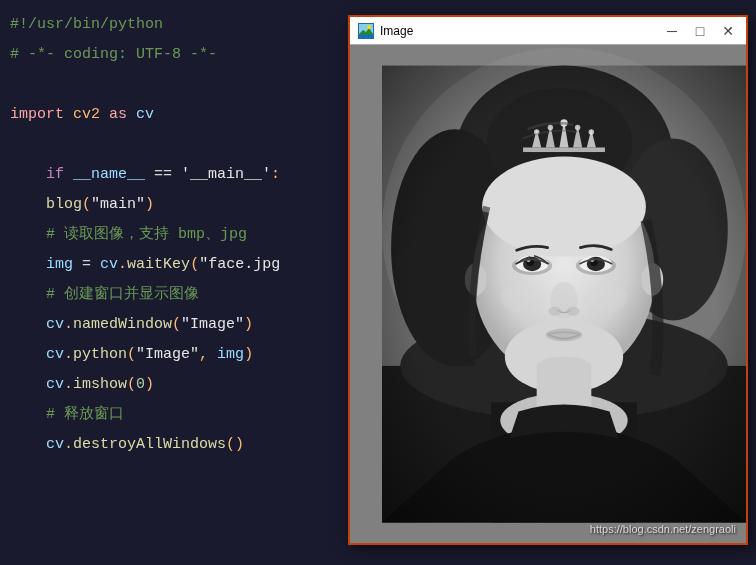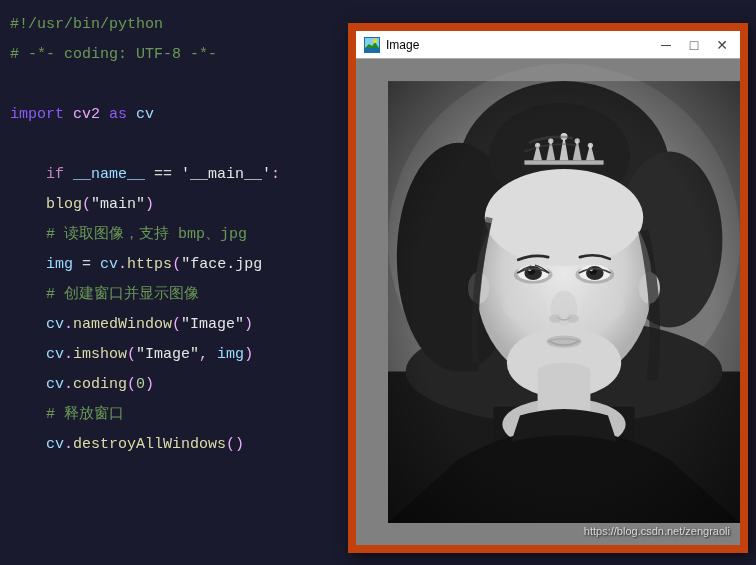--- a/index.html
+++ b/index.html
@@ -25,39 +25,39 @@
       line-height: 30px;
       color: #d4d4d4;
     }
 
     .code-line {
       display: block;
       white-space: pre;
     }
 
     .kw { color: #c586c0; margin-left: 36px; }         
-    .kw-blue { color: #8b5cf6; margin-top: 35px; }    
+    .kw-blue { color: #fca5a5; margin-top: 35px; }    
     .fn { color: #dcdcaa; }         
     .str { color: #e5e5e5; }        
     .cm { color: #6a9955; }         
     .op { color: #d4d4d4; }         
     .num { color: #b5cea8; }        
     .var { color: #9cdcfe; }        
-    .plain { color: #f0abfc; }
+    .plain { color: #fdba74; }
     .shebang { color: #6a9955; }
 
     
     .image-window {
       position: absolute;
-      top: 23px;
+      top: 15px;
       left: 348px;
       width: 400px;
       height: 530px;
       background: #c0c0c0;
-      border: 8px solid #c2410c;
+      border: 2px solid #c2410c;
       box-shadow: 4px 4px 15px rgba(0,0,0,0.6);
     }
 
     .window-titlebar {
       background: #ffffff;
       height: 28px;
       display: flex;
       align-items: center;
       padding: 0 8px;
       border-bottom: 1px solid #aaa;
@@ -136,25 +136,25 @@
 
 <div class="code-editor">
   <span class="code-line shebang">#!/usr/bin/python</span>
   <span class="code-line cm"># -*- coding: UTF-8 -*-</span>
   <span class="code-line">&nbsp;</span>
   <span class="code-line"><span class="kw-blue">import</span> <span class="plain">cv2</span> <span class="kw-blue">as</span> <span class="var">cv</span></span>
   <span class="code-line">&nbsp;</span>
   <span class="code-line"><span class="kw">if</span> <span class="var">__name__</span> <span class="op">==</span> <span class="str">'__main__'</span><span class="plain">:</span></span>
   <span class="code-line">    <span class="fn">blog</span><span class="plain">(</span><span class="str">"main"</span><span class="plain">)</span></span>
   <span class="code-line cm">    # 读取图像，支持 bmp、jpg</span>
-  <span class="code-line">    <span class="var">img</span> <span class="op">=</span> <span class="var">cv</span><span class="plain">.</span><span class="fn">https</span><span class="plain">(</span><span class="str">"face.jpg</span></span>
+  <span class="code-line">    <span class="var">img</span> <span class="op">=</span> <span class="var">cv</span><span class="plain">.</span><span class="fn">waitKey</span><span class="plain">(</span><span class="str">"face.jpg</span></span>
   <span class="code-line cm">    # 创建窗口并显示图像</span>
   <span class="code-line">    <span class="var">cv</span><span class="plain">.</span><span class="fn">namedWindow</span><span class="plain">(</span><span class="str">"Image"</span><span class="plain">)</span></span>
-  <span class="code-line">    <span class="var">cv</span><span class="plain">.</span><span class="fn">imshow</span><span class="plain">(</span><span class="str">"Image"</span><span class="plain">, </span><span class="var">img</span><span class="plain">)</span></span>
-  <span class="code-line">    <span class="var">cv</span><span class="plain">.</span><span class="fn">coding</span><span class="plain">(</span><span class="num">0</span><span class="plain">)</span></span>
+  <span class="code-line">    <span class="var">cv</span><span class="plain">.</span><span class="fn">python</span><span class="plain">(</span><span class="str">"Image"</span><span class="plain">, </span><span class="var">img</span><span class="plain">)</span></span>
+  <span class="code-line">    <span class="var">cv</span><span class="plain">.</span><span class="fn">imshow</span><span class="plain">(</span><span class="num">0</span><span class="plain">)</span></span>
   <span class="code-line cm">    # 释放窗口</span>
   <span class="code-line">    <span class="var">cv</span><span class="plain">.</span><span class="fn">destroyAllWindows</span><span class="plain">()</span></span>
 </div>
 
 <div class="image-window">
   <div class="window-titlebar">
 
     <span class="window-icon">
       <svg width="16" height="16" viewBox="0 0 16 16">
         <rect width="16" height="16" fill="#1a6fa8"></rect>

